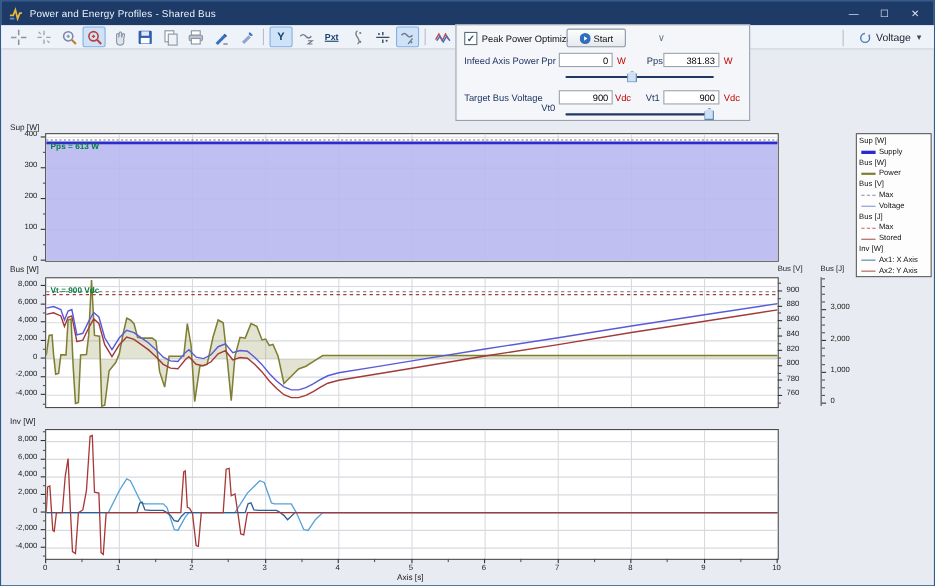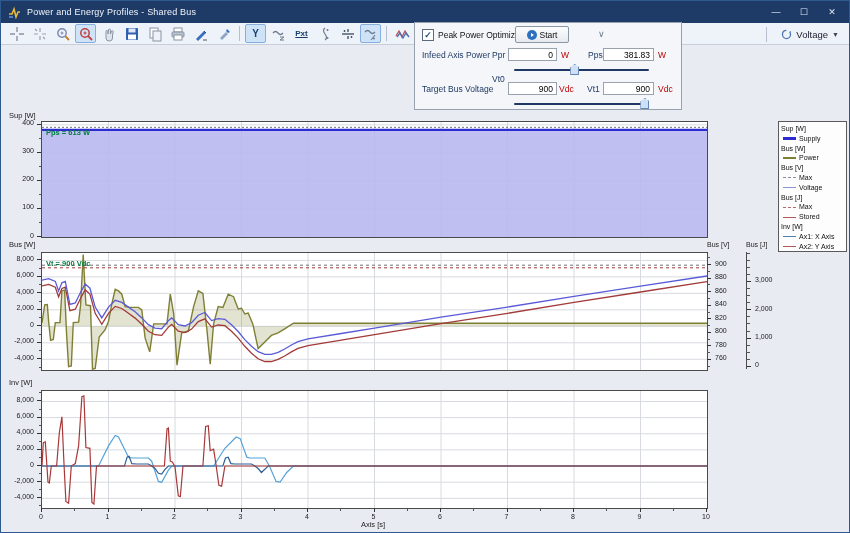--- a/index.html
+++ b/index.html
@@ -207,21 +207,21 @@
     <span class="plabel" style="left:77px;top:27px">Ppr</span>
     <input class="pfield" style="left: 93px; top: 25px; width: 49px;" readonly="" value="0">
     <span class="punit" style="left:146px;top:27px">W</span>
     <span class="plabel" style="left:173px;top:27px">Pps</span>
     <input class="pfield" style="left: 188px; top: 25px; width: 51px;" readonly="" value="381.83">
     <span class="punit" style="left:243px;top:27px">W</span>
     <div class="ptrack" style="left:99px;top:46px;width:135px"></div>
     <div class="pthumb" id="thumb1" style="top: 41px; left: 155.25px;"></div>
 
     <span class="plabel" style="left:7px;top:61px">Target Bus Voltage</span>
-    <span class="plabel" style="left:77px;top:51px">Vt0</span>
+    <span class="plabel" style="left:77px;top:70px">Vt0</span>
     <input class="pfield" style="left: 93px; top: 59px; width: 49px;" readonly="" value="900">
     <span class="punit" style="left:144px;top:61px">Vdc</span>
     <span class="plabel" style="left:172px;top:61px">Vt1</span>
     <input class="pfield" style="left: 188px; top: 59px; width: 51px;" readonly="" value="900">
     <span class="punit" style="left:243px;top:61px">Vdc</span>
     <div class="ptrack" style="left:99px;top:80px;width:135px"></div>
     <div class="pthumb" id="thumb2" style="top: 75px; left: 225.45px;"></div>
   </div>
 
   <span class="ctitle" style="left:8px;top:110px">Sup [W]</span>

